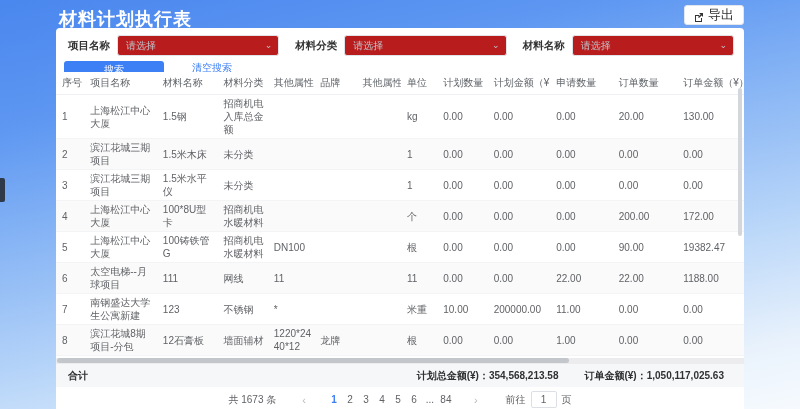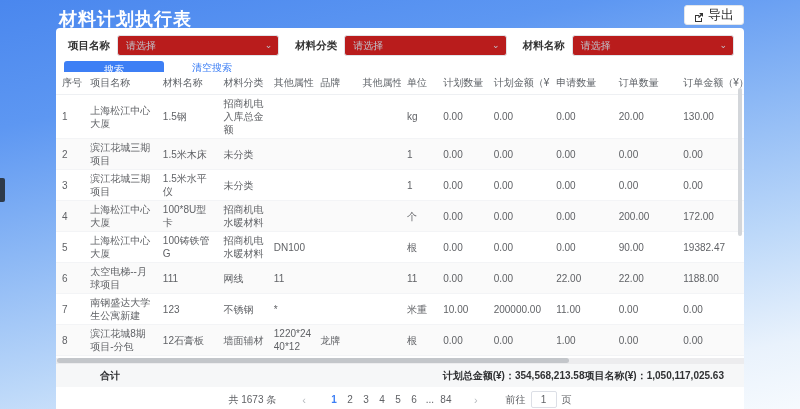--- a/index.html
+++ b/index.html
@@ -44,22 +44,22 @@
     padding:2px 2px 2px 6px; border-bottom:1px solid #f3f4f6; overflow:hidden; word-break:break-all;
   }
   tbody tr:nth-child(even) { background:#fafafa; }
   .v-scrollbar { position:absolute; top:16px; right:2px; width:4px; height:148px; background:#d3d6da; border-radius:2px; }
   .h-scroll-track { position:absolute; left:0; right:0; bottom:49px; height:5px; background:#ececee; }
   .h-scrollbar { position:absolute; left:1px; bottom:49px; height:5px; width:512px; background:#c3c6ca; border-radius:3px; }
   .summary-row {
     position:absolute; left:0; right:0; bottom:25px; height:24px; background:#f6f7f8;
     display:flex; align-items:center; font-size:10px; color:#303133; border-top:1px solid #ececee;
   }
-  .summary-total-label { padding-left:12px; font-weight:600; color:#303133;margin-left:32px; }
-  .summary-items { margin-left:auto; display:flex; padding-right:20px; }
+  .summary-total-label { padding-left:12px; font-weight:600; color:#303133; }
+  .summary-items { margin-left:auto; display:flex; gap:26px; padding-right:20px; }
   .summary-item { white-space:nowrap; }
   .summary-item .lbl { font-weight:600; }
   .summary-item .val { font-weight:600; color:#303133; }
   .pagination {
     position:absolute; left:0; right:0; bottom:0; height:25px;
     display:flex; align-items:center; justify-content:center; gap:16px; font-size:10px; color:#606266;
   }
   .page-total { margin-right:6px; }
   .pager { display:flex; align-items:center; }
   .page-item { min-width:16px; text-align:center; padding:0 2px; cursor:pointer; }
@@ -308,21 +308,21 @@
     <div class="v-scrollbar"></div>
     <div class="h-scroll-track"></div>
     <div class="h-scrollbar"></div>
 
     <div class="summary-row">
       <span class="summary-total-label">合计</span>
       <div class="summary-items">
 
           <span class="summary-item"><span class="lbl">计划总金额(¥)：</span><span class="val">354,568,213.58</span></span>
 
-          <span class="summary-item"><span class="lbl">项目名称(¥)：</span><span class="val">1,050,117,025.63</span></span>
+          <span class="summary-item"><span class="lbl">订单金额(¥)：</span><span class="val">1,050,117,025.63</span></span>
 
         </div>
     </div>
 
     <div class="pagination">
       <span class="page-total">共 1673 条</span>
       <span class="page-arrow">‹</span>
       <div class="pager">
 
       <span class="page-item active">1</span>

